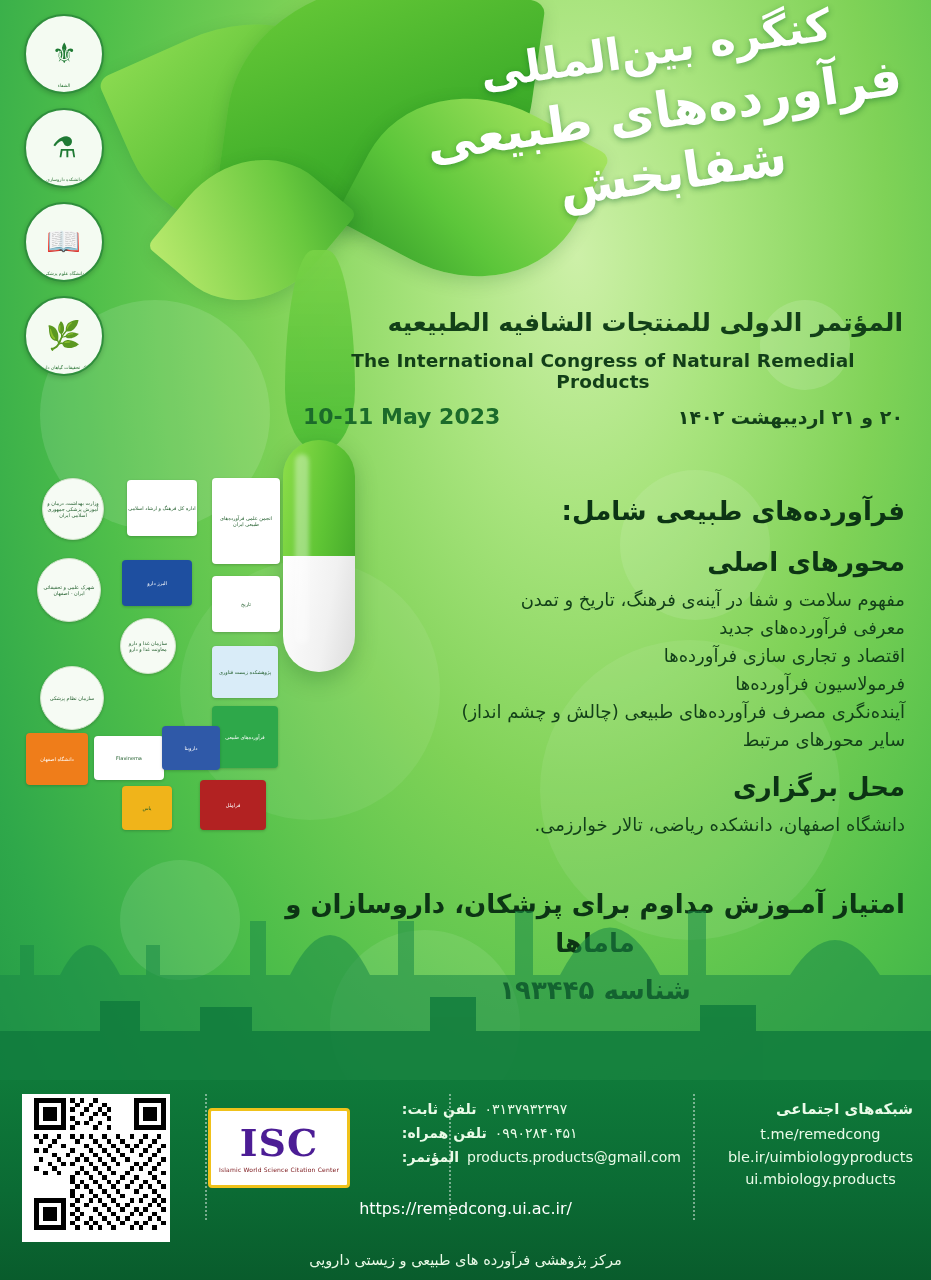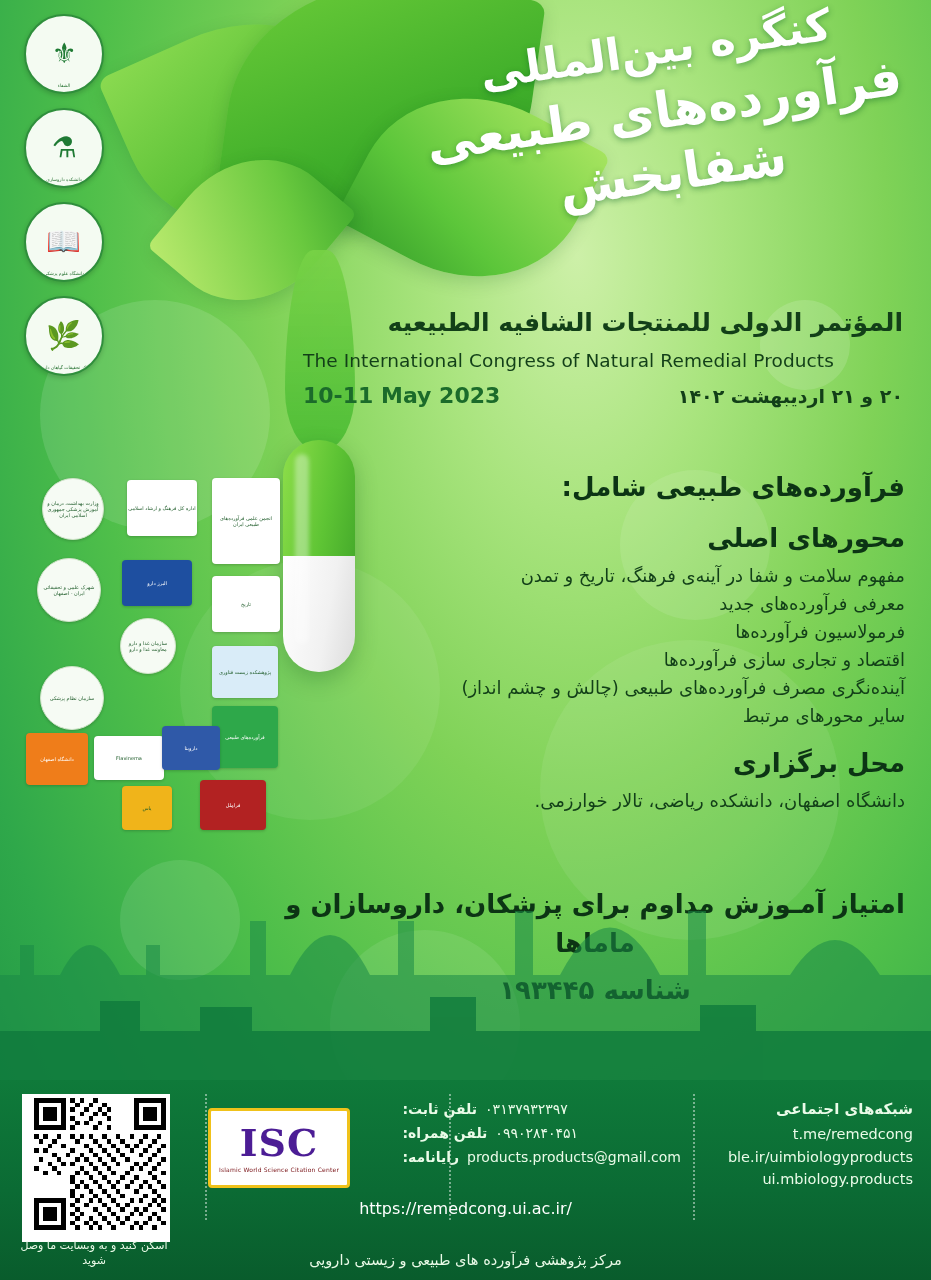--- a/index.html
+++ b/index.html
@@ -176,24 +176,24 @@
   }
   .t-arabic {
     font-size: 25px;
     font-weight: bold;
     color: #123f18;
     margin-bottom: 10px;
     line-height: 1.4;
   }
   .t-english {
     font-size: 18.5px;
-    font-weight: normal;
+    font-weight: bold;
     color: #123f18;
     direction: ltr;
-    text-align: left;
+    text-align: center;
     letter-spacing: .1px;
   }
   .date-row {
     display: flex;
     flex-direction: row-reverse;
     justify-content: space-between;
     align-items: baseline;
     margin-top: 12px;
   }
   .date-en {
@@ -205,21 +205,21 @@
   .date-fa {
     font-size: 19px;
     font-weight: bold;
     color: #123f18;
   }
 
   
   .sections {
     position: absolute;
     right: 26px;
-    top: 470px;
+    top: 494px;
     width: 610px;
     text-align: right;
     color: #10371a;
   }
   .sec { margin-bottom: 16px; }
   .sec-title {
     font-size: 26px;
     font-weight: bold;
     color: #0c3414;
     margin-bottom: 6px;
@@ -299,21 +299,21 @@
   }
   .social {
     position: absolute;
     right: 18px;
     top: 18px;
     text-align: right;
     font-size: 15px;
     line-height: 1.55;
   }
   .social .head { font-weight: bold; margin-bottom: 2px; }
-  .social .ltr { direction: ltr; text-align: right; font-size: 14.5px; }
+  .social .ltr { direction: ltr; text-align: center; font-size: 14.5px; }
   .contact {
     position: absolute;
     right: 250px;
     top: 18px;
     text-align: right;
     font-size: 14px;
     line-height: 1.7;
   }
   .contact .row {
     display: flex;
@@ -452,22 +452,22 @@
   <div class="sections">
 
     <div class="sec">
       <div class="sec-title">فرآورده‌های طبیعی شامل:</div>
     </div>
 
     <div class="sec">
       <div class="sec-title">محورهای اصلی</div>
       <div class="sec-line">مفهوم سلامت و شفا در آینه‌ی فرهنگ، تاریخ و تمدن</div>
       <div class="sec-line">معرفی فرآورده‌های جدید</div>
+      <div class="sec-line">اقتصاد و تجاری سازی فرآورده‌ها</div>
       <div class="sec-line">فرمولاسیون فرآورده‌ها</div>
-      <div class="sec-line">اقتصاد و تجاری سازی فرآورده‌ها</div>
       <div class="sec-line">آینده‌نگری مصرف فرآورده‌های طبیعی (چالش و چشم انداز)</div>
       <div class="sec-line">سایر محورهای مرتبط</div>
     </div>
 
     <div class="sec">
       <div class="sec-title">محل برگزاری</div>
       <div class="sec-line">دانشگاه اصفهان، دانشکده ریاضی، تالار خوارزمی.</div>
     </div>
   </div>
 
@@ -572,21 +572,21 @@
     <div class="contact">
       <div class="row">
         <span class="lbl">تلفن ثابت:</span>
         <span class="val">۰۳۱۳۷۹۳۲۳۹۷</span>
       </div>
       <div class="row">
         <span class="lbl">تلفن همراه:</span>
         <span class="val">۰۹۹۰۲۸۴۰۴۵۱</span>
       </div>
       <div class="row">
-        <span class="lbl">رایانامه:</span>
+        <span class="lbl">المؤتمر:</span>
         <span class="val">products.products@gmail.com</span>
       </div>
     </div>
 
     <div class="isc-logo">
       <div class="main">ISC</div>
       <div class="sub">Islamic World Science Citation Center</div>
     </div>
 
     <div class="qr-box">
@@ -792,21 +792,20 @@
           <rect x="9" y="28" width="1" height="1"></rect>
             <rect x="12" y="28" width="1" height="1"></rect>
             <rect x="14" y="28" width="1" height="1"></rect>
           <rect x="17" y="28" width="1" height="1"></rect>
             <rect x="21" y="28" width="1" height="1"></rect>
             <rect x="23" y="28" width="1" height="1"></rect>
           <rect x="26" y="28" width="1" height="1"></rect>
         </g>
       </svg>
     </div>
-    <div class="qr-cap">اسکن کنید و به وبسایت ما وصل شوید</div>
 
     <div class="website">https://remedcong.ui.ac.ir/</div>
 
     <div class="address">
       <div>مرکز پژوهشی فرآورده های طبیعی و زیستی دارویی</div>
     </div>
   </div>
 
 </div>
 

